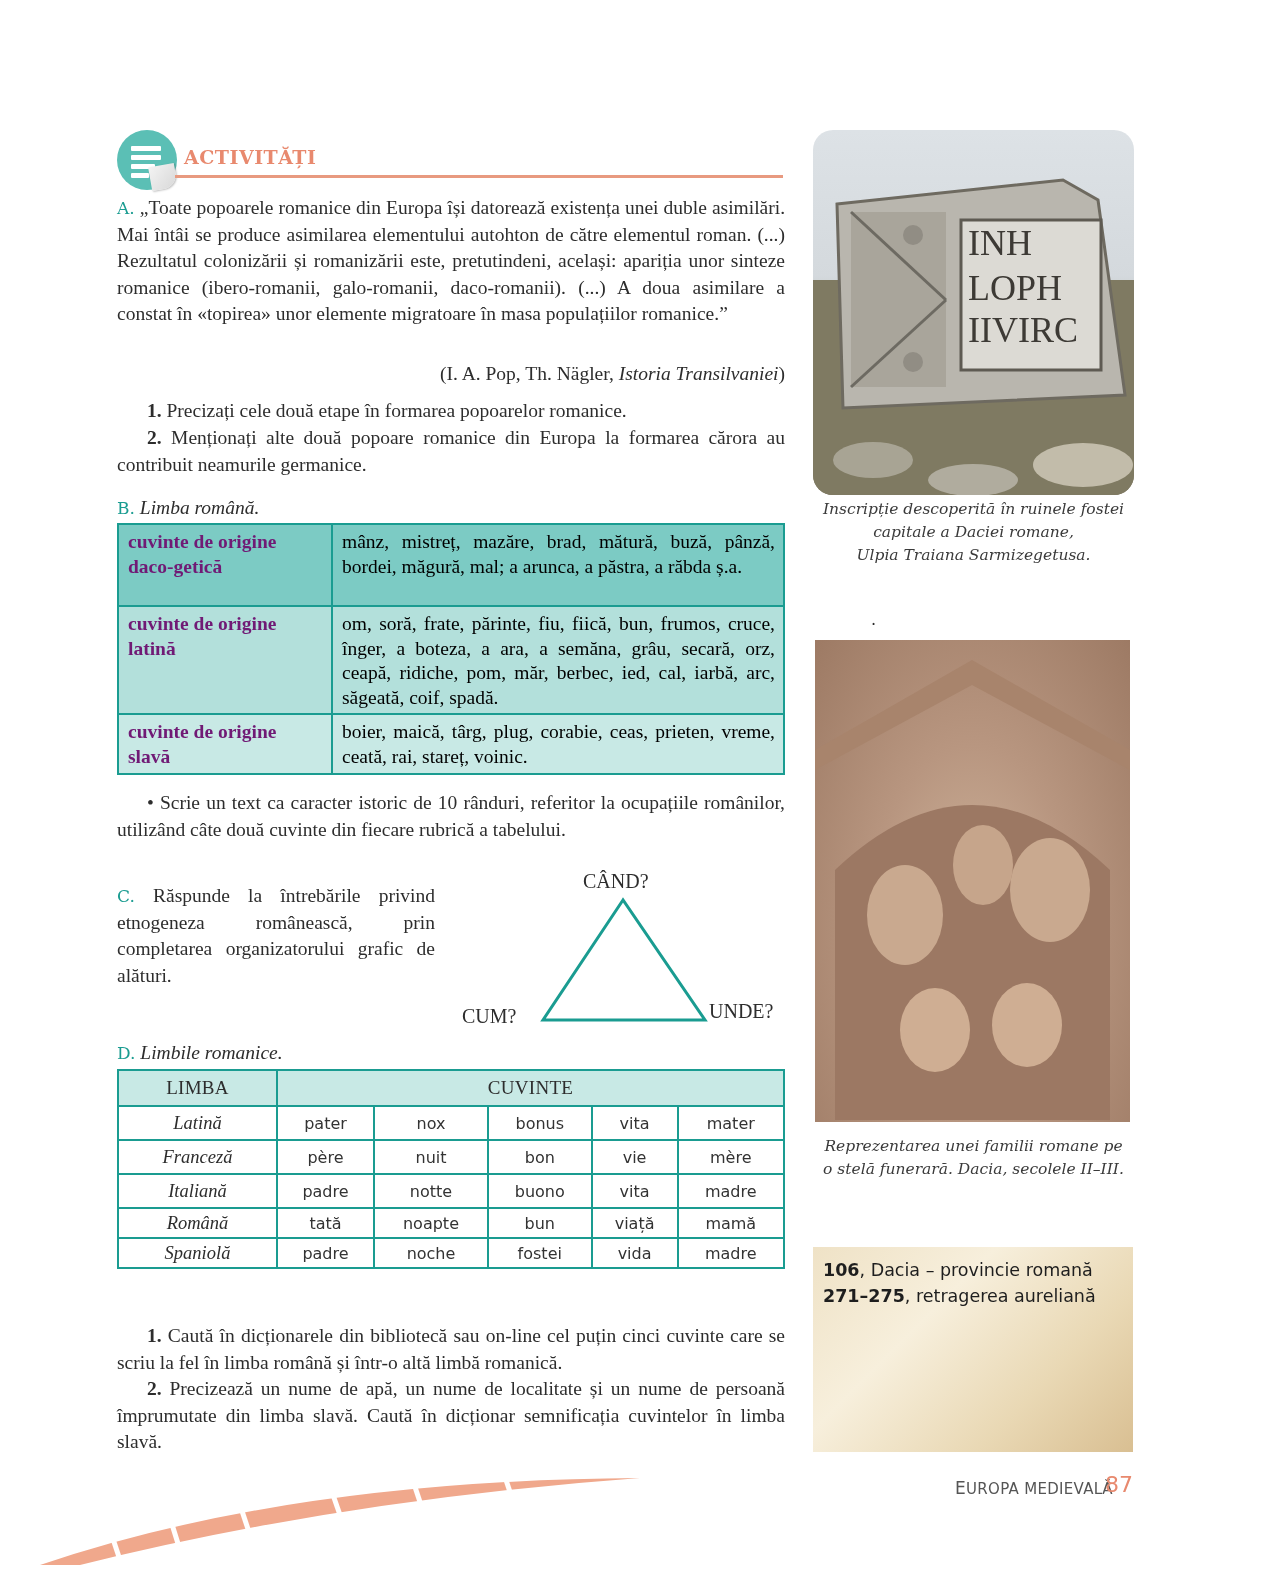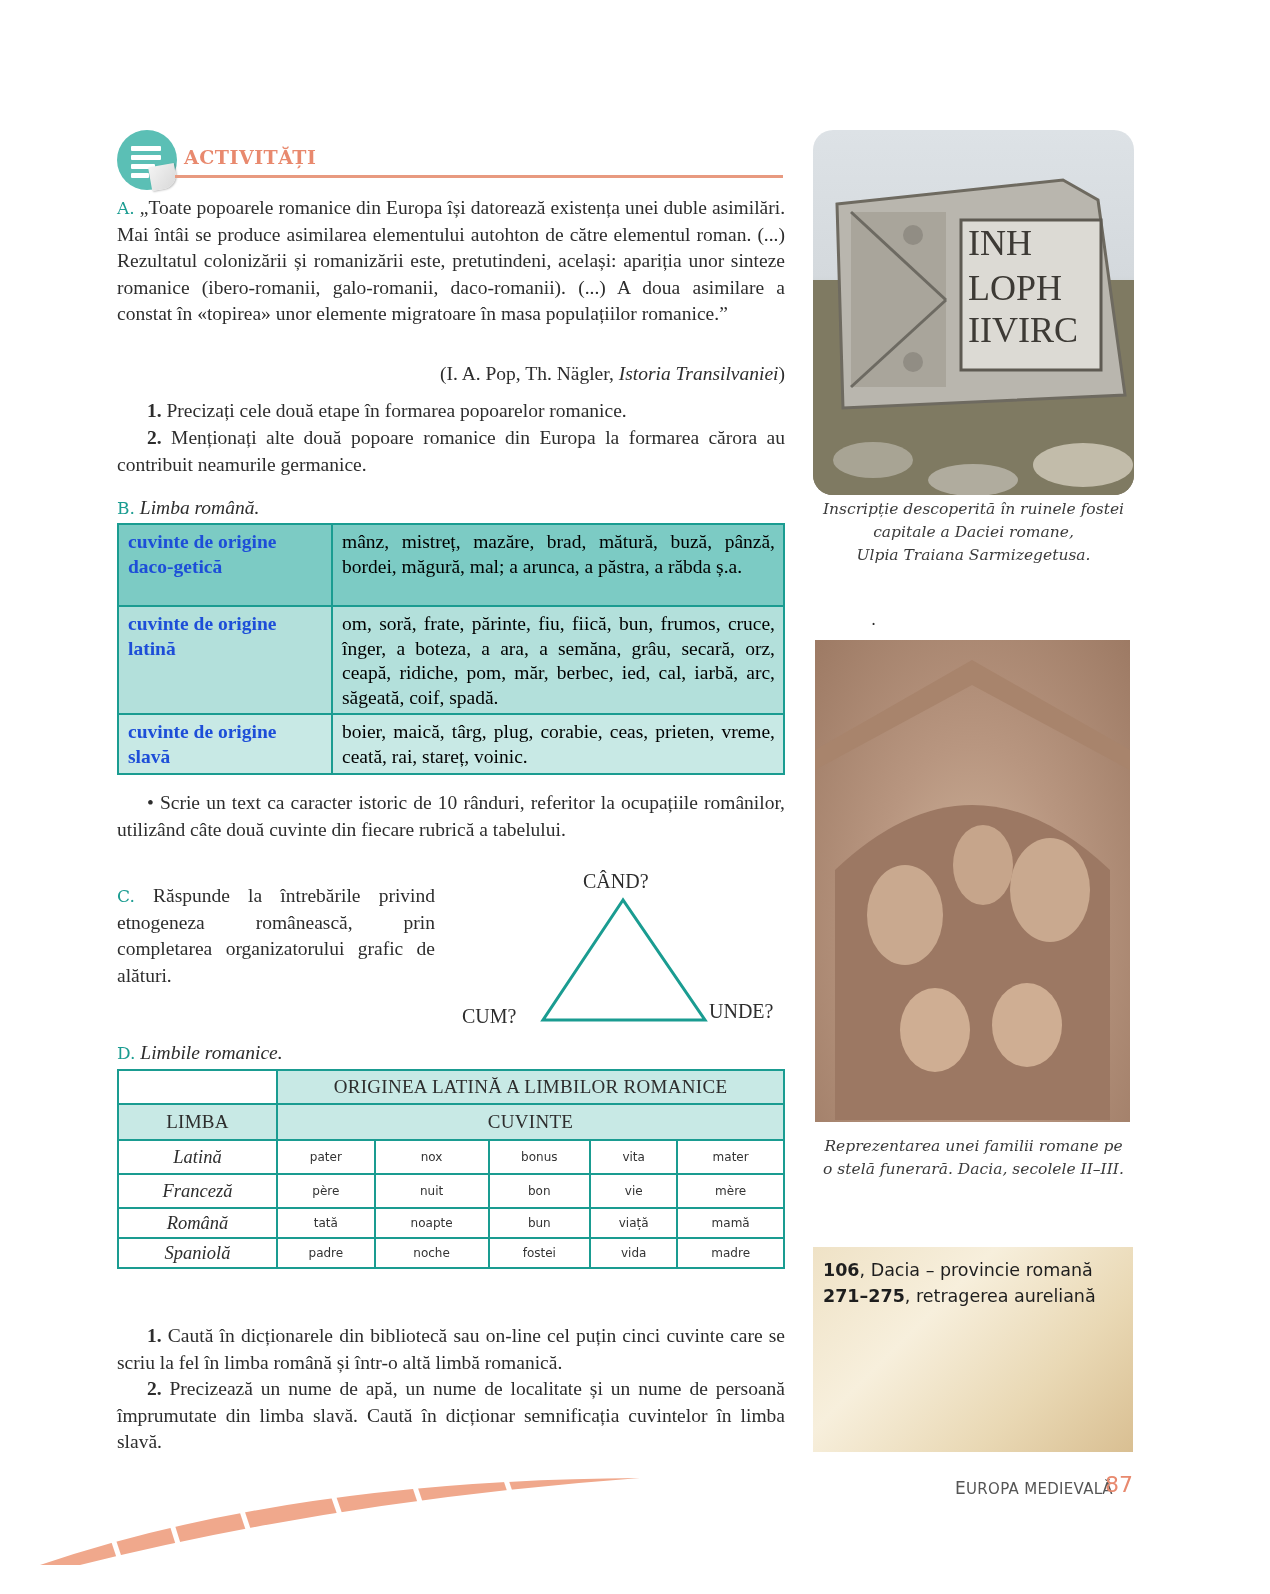--- a/index.html
+++ b/index.html
@@ -18,36 +18,36 @@
   .para .lbl { color: #1a9c91; font-family: "DejaVu Serif", serif; font-size: 17px; }
   .right { text-align: right; }
   .indent { text-indent: 30px; }
   .b { font-weight: bold; }
   .i { font-style: italic; }
 
   
   table { border-collapse: collapse; }
   .tblB { left: 117px; top: 523px; width: 668px; font-family: "Liberation Serif", serif; font-size: 19.5px; }
   .tblB td { border: 2.5px solid #1a9c91; vertical-align: top; padding: 5px 8px 3px 9px; line-height: 24.5px; }
-  .tblB td.k { width: 214px; font-weight: bold; color: #1d4ed8; }
+  .tblB td.k { width: 214px; font-weight: bold; color: #701a75; }
   .tblB td.v { text-align: justify; color: #000000; }
   .tblB tr.r0 td { background: #7ccbc4; }
   .tblB tr.r1 td { background: #b3e0db; }
   .tblB tr.r2 td { background: #c8e9e5; }
 
   
   .tri-label { font-family: "Liberation Serif", serif; font-size: 20px; color: #2d2d2d; }
 
   
   .tblD { left: 117px; top: 1069px; width: 668px; font-family: "Liberation Serif", serif; font-size: 18.5px; text-align: center; }
   .tblD td { border: 2.5px solid #1a9c91; height: 30px; padding: 0 4px; color: #2d2d2d; }
   .tblD .hd { background: #c8e9e5; font-size: 19px; letter-spacing: 0.3px; }
   .tblD .blank { background: #ffffff; }
   .tblD .lang { font-style: italic; width: 159px; }
-  .tblD td.w { font-family: "DejaVu Sans", sans-serif; font-size: 12px; color: #333; }
+  .tblD td.w { font-family: "DejaVu Sans", sans-serif; font-size: 16px; color: #333; }
 
   
   .photo1 { left: 813px; top: 130px; width: 321px; height: 365px; overflow: hidden; background: linear-gradient(180deg, #dde2e6 0%, #d4d9dd 40%, #9aa080 70%, #7d7460 100%); border-radius: 20px; }
   .photo2 { left: 815px; top: 640px; width: 315px; height: 482px; overflow: hidden; background: radial-gradient(ellipse at 50% 60%, #cfb49c 0%, #b89680 45%, #9d7a64 100%); }
   .caption { font-family: "DejaVu Serif", serif; font-style: italic; font-size: 15.5px; line-height: 23px; color: #3a3a3a; text-align: center; }
   .chrono { left: 813px; top: 1247px; width: 320px; height: 205px; background: linear-gradient(135deg, #efe2c6 0%, #f7efdc 35%, #e9d8b4 70%, #d9bf92 100%); padding: 10px 10px 0 10px; font-family: "DejaVu Sans", sans-serif; font-size: 17.5px; line-height: 26px; color: #1e1e1e; text-align: justify; }
   .chrono .yr { font-weight: bold; }
 
   .footer-title { left: 955px; top: 1478px; font-family: "DejaVu Sans", sans-serif; font-size: 15px; color: #555; letter-spacing: 0.3px; }
   .footer-title .cap { font-size: 17px; }
@@ -112,43 +112,47 @@
 <div class="abs tri-label" style="left:583px; top:870px;">CÂND?</div>
 <div class="abs tri-label" style="left:462px; top:1005px;">CUM?</div>
 <div class="abs tri-label" style="left:709px; top:1000px;">UNDE?</div>
 
 <div class="abs para" style="left:117px; top:1040px; width:668px;">
   <span class="lbl">D.</span>
   <span class="i">Limbile romanice.</span>
 </div>
 <table class="abs tblD">
   <tbody>
-      <tr style="height:34px;">
-    <td class="blank"></td>
-    <td class="hd" colspan="5">ORIGINEA LATINĂ A LIMBILOR ROMANICE</td>
-  </tr>
   <tr style="height:36px;">
     <td class="hd">LIMBA</td>
     <td class="hd" colspan="5">CUVINTE</td>
   </tr>
   <tr style="height:34px;">
     <td class="lang">Latină</td>
     <td class="w">pater</td>
     <td class="w">nox</td>
     <td class="w">bonus</td>
     <td class="w">vita</td>
     <td class="w">mater</td>
   </tr>
   <tr style="height:34px;">
     <td class="lang">Franceză</td>
     <td class="w">père</td>
     <td class="w">nuit</td>
     <td class="w">bon</td>
     <td class="w">vie</td>
     <td class="w">mère</td>
+  </tr>
+  <tr style="height:34px;">
+    <td class="lang">Italiană</td>
+    <td class="w">padre</td>
+    <td class="w">notte</td>
+    <td class="w">buono</td>
+    <td class="w">vita</td>
+    <td class="w">madre</td>
   </tr>
   <tr style="height:30px;">
     <td class="lang">Română</td>
     <td class="w">tată</td>
     <td class="w">noapte</td>
     <td class="w">bun</td>
     <td class="w">viață</td>
     <td class="w">mamă</td>
   </tr>
   <tr style="height:26px;">

